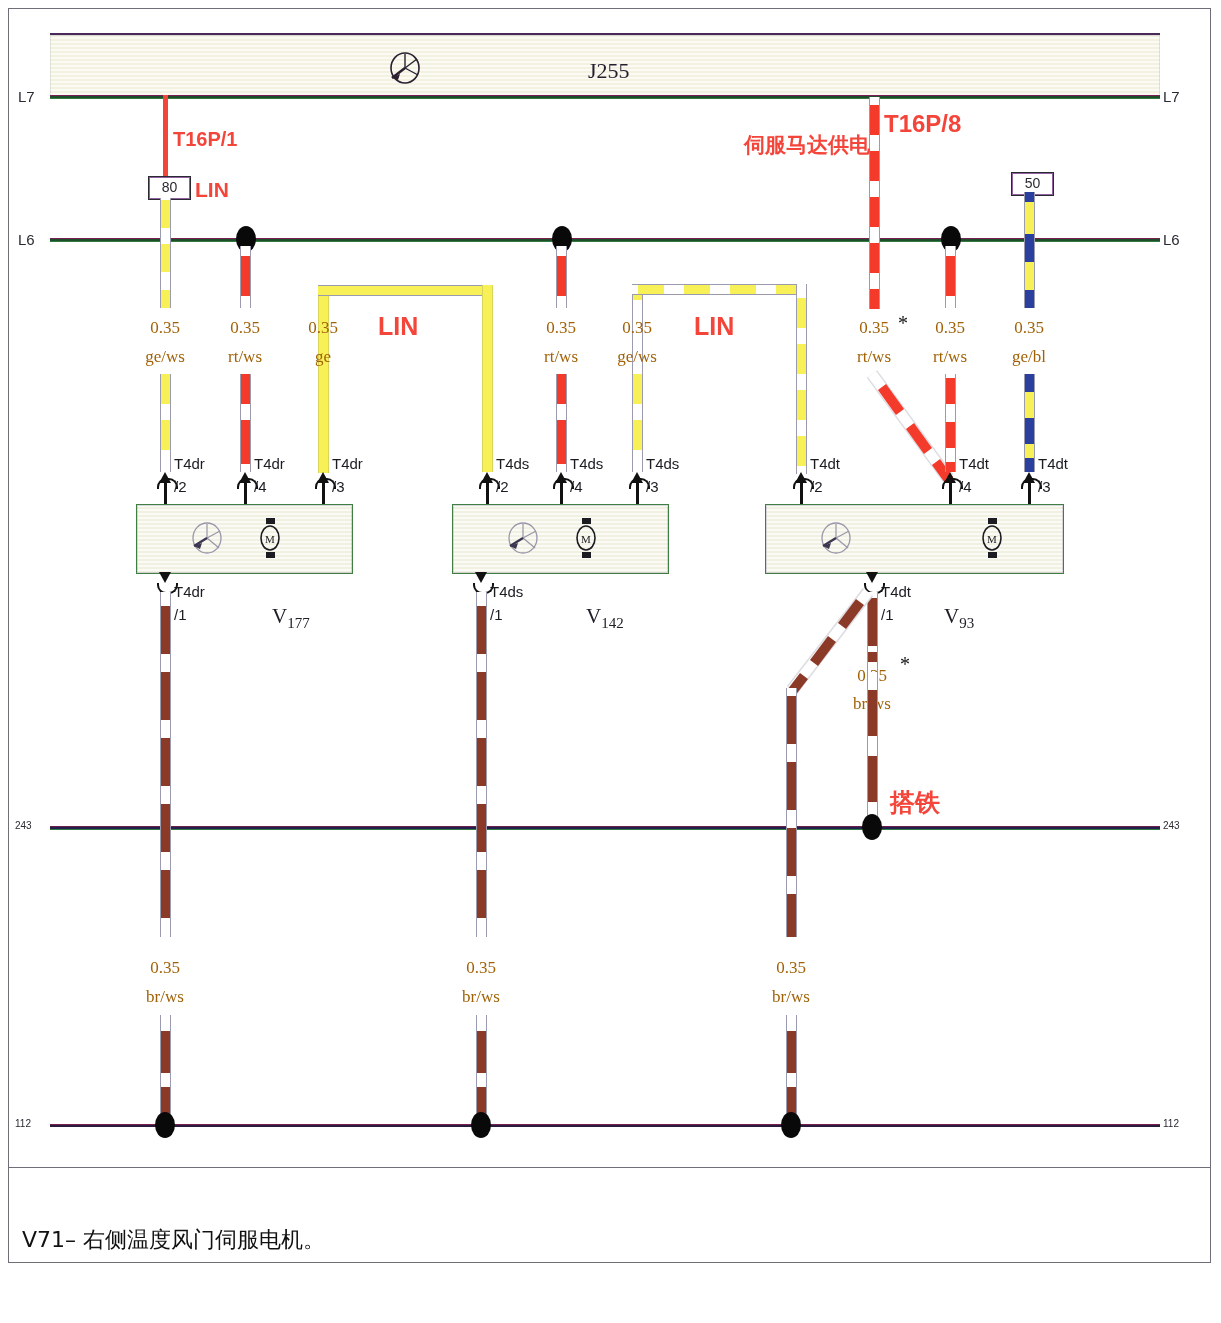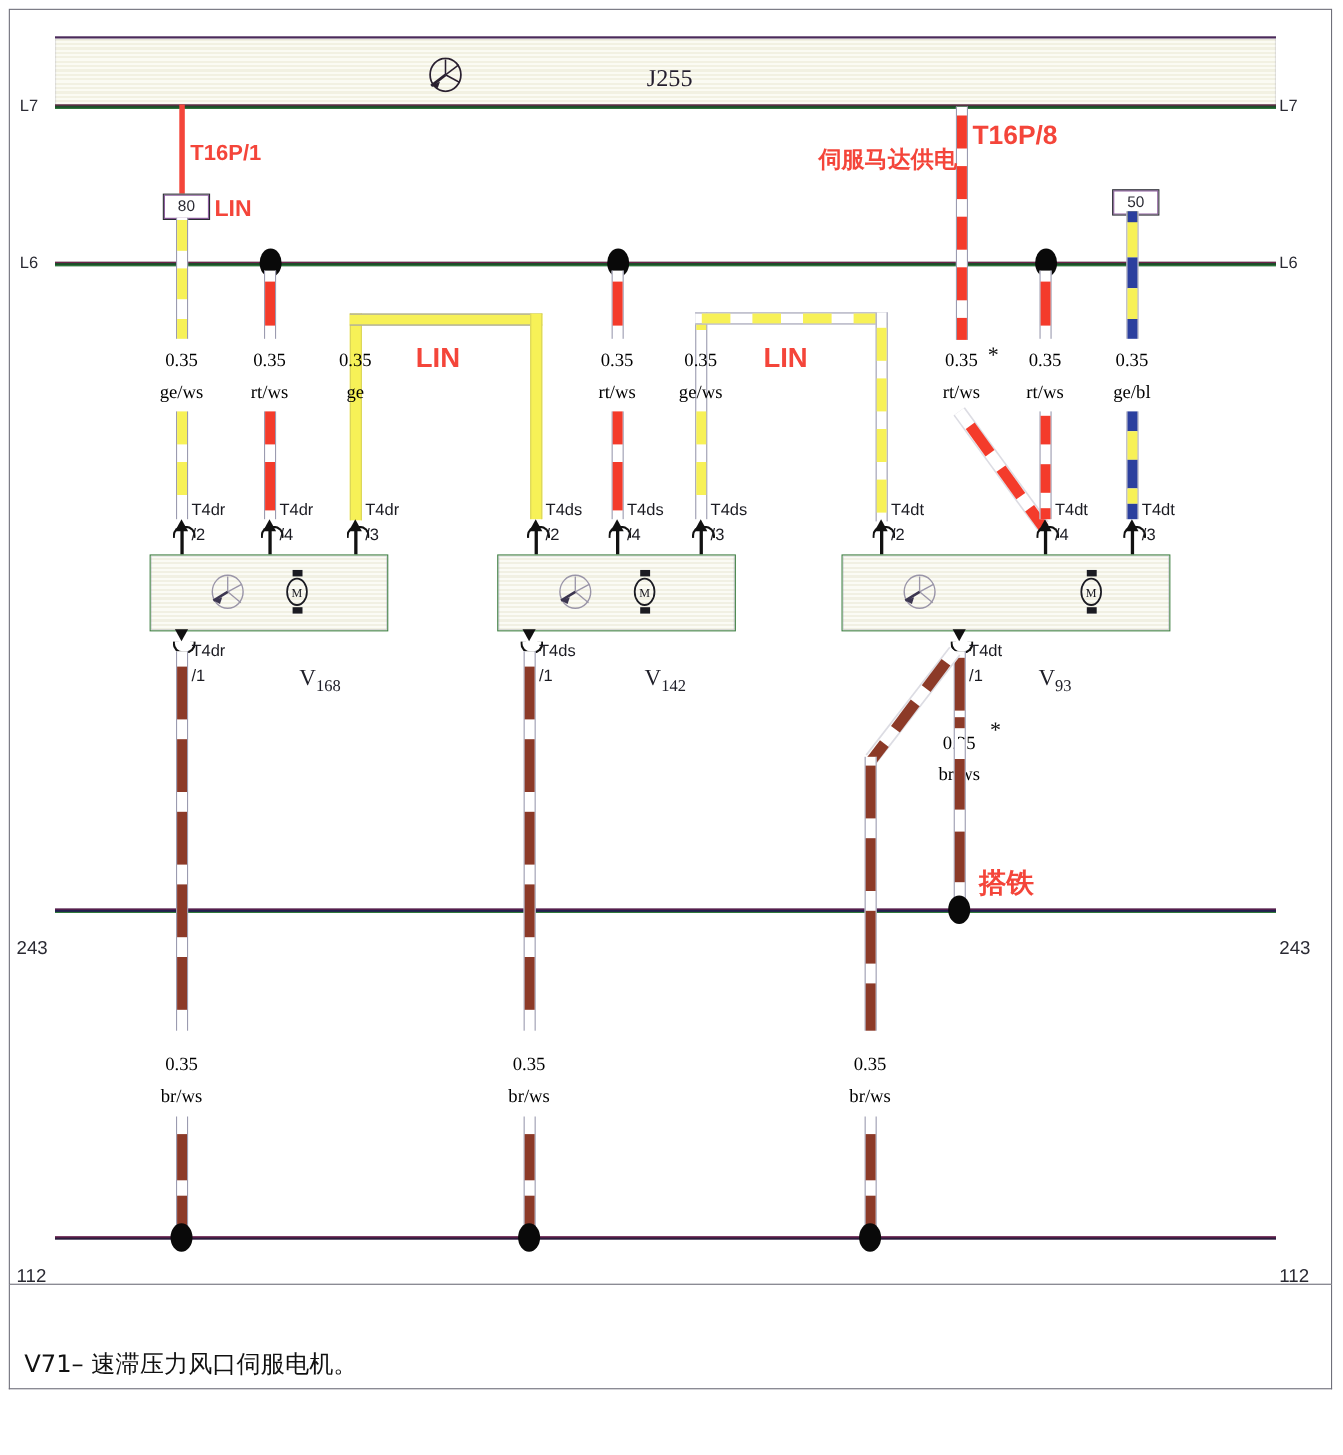--- a/index.html
+++ b/index.html
@@ -13,21 +13,21 @@
 
   
   .rail{position:absolute;height:4px;background:#1d4d2a;
         border-top:1.5px solid #7a2050;border-bottom:1px solid #2f7a3c;box-sizing:border-box;}
   .rail-dark{position:absolute;height:4px;background:#231f4e;
         border-top:1.5px solid #6d1f4c;border-bottom:1px solid #2f7a3c;box-sizing:border-box;}
   .rail-plain{position:absolute;height:3px;background:#2b1c3d;
         border-top:1px solid #7a2050;box-sizing:border-box;}
 
   .raillabel{position:absolute;font-family:"Liberation Sans",sans-serif;font-size:15px;color:#2a2a33;}
-  .raillabel.small{font-size:17px;margin-top:32px;}
+  .raillabel.small{font-size:10px;}
 
   
   .j255bar{position:absolute;background:
       repeating-linear-gradient(0deg,#f2f1e2 0px,#f2f1e2 2px,#fbfbf3 2px,#fbfbf3 4px);
       border-top:2px solid #4a2a5a;border-bottom:2px solid #2f7a3c;
       box-shadow:inset 0 0 0 1px rgba(150,150,170,.25);}
   .j255label{position:absolute;font-family:"Liberation Serif",serif;font-size:22px;color:#231d2e;}
 
   
   .compbox{position:absolute;background:
@@ -50,21 +50,21 @@
   .pinhook{position:absolute;width:17px;height:9px;border:2.2px solid #111;
            border-bottom:none;border-radius:9px 9px 0 0;}
   .pindown{position:absolute;width:0;height:0;border-left:6px solid transparent;
          border-right:6px solid transparent;border-top:11px solid #111;}
   .pinhookdn{position:absolute;width:17px;height:9px;border:2.2px solid #111;
            border-top:none;border-radius:0 0 9px 9px;}
 
   .pinlabel{position:absolute;font-family:"Liberation Sans",sans-serif;font-size:15px;color:#1b1b22;}
 
   
-  .speclabel{position:absolute;font-family:"Liberation Serif",serif;font-size:17px;color:#000000;text-align:center;}
+  .speclabel{position:absolute;font-family:"Liberation Serif",serif;font-size:17px;color:#a16207;text-align:center;}
 
   
   .redtxt{position:absolute;color:#f4453a;font-family:"Liberation Sans",sans-serif;font-weight:bold;white-space:nowrap;}
   .cn{font-family:"DejaVu Sans",sans-serif;}
 
   
   .splice{position:absolute;border:1.6px solid #2a2a33;background:#ffffff;
           font-family:"Liberation Sans",sans-serif;font-size:14px;color:#2a2a33;
           text-align:center;line-height:20px;box-shadow:inset 0 0 0 1px #8f5fa0;}
 
@@ -291,21 +291,21 @@
     <line x1="17" y1="17" x2="29" y2="27" stroke="#9a95a8" stroke-width="1.2"></line>
     <line x1="17" y1="17" x2="4" y2="25" stroke="#3c3650" stroke-width="2.4"></line>
     <polygon points="4,25 12,22 10,28" fill="#3c3650"></polygon>
   </svg>
   <svg class="abs" style="left:258px;top:518px;width:24px;height:40px;">
     <rect x="8" y="0" width="9" height="6" fill="#1b1b22"></rect>
     <rect x="8" y="34" width="9" height="6" fill="#1b1b22"></rect>
     <ellipse cx="12" cy="20" rx="9" ry="12" fill="none" stroke="#1b1b22" stroke-width="1.6"></ellipse>
     <text x="12" y="25" font-size="11" font-family="Liberation Serif, serif" fill="#1b1b22" text-anchor="middle">M</text>
   </svg>
-  <div class="complabel" style="left:272px;top:604px;"><span>V</span><sub>168</sub></div>
+  <div class="complabel" style="left:272px;top:604px;"><span>V</span><sub>177</sub></div>
 
   <div class="compbox" style="left:452px;top:504px;width:215px;height:68px;"></div>
   <svg class="abs" style="left:506px;top:521px;width:34px;height:34px;">
     <ellipse cx="17" cy="17" rx="14" ry="15" fill="none" stroke="#9a95a8" stroke-width="1.3"></ellipse>
     <line x1="17" y1="17" x2="17" y2="3" stroke="#9a95a8" stroke-width="1.2"></line>
     <line x1="17" y1="17" x2="30" y2="10" stroke="#9a95a8" stroke-width="1.2"></line>
     <line x1="17" y1="17" x2="29" y2="27" stroke="#9a95a8" stroke-width="1.2"></line>
     <line x1="17" y1="17" x2="4" y2="25" stroke="#3c3650" stroke-width="2.4"></line>
     <polygon points="4,25 12,22 10,28" fill="#3c3650"></polygon>
   </svg>
@@ -409,15 +409,15 @@
 
   <div class="wire" style="left:867px;top:672px;height:160px;">
     <div class="abs" style="left:0;top:18px;width:9px;height:46px;background:#8c3a28;"></div>
     <div class="abs" style="left:0;top:84px;width:9px;height:46px;background:#8c3a28;"></div>
     <div class="abs" style="left:0;top:146px;width:9px;height:14px;background:#8c3a28;"></div>
   </div>
   <div class="dot" style="left:862px;top:814px;width:20px;height:26px;"></div>
   <div class="redtxt cn" style="left:890px;top:786px;font-size:25px;">搭铁</div>
 
   <div class="capbox"></div>
-  <div class="captext" style="left:22px;top:1225px;">V71– 速滞压力风口伺服电机。</div>
+  <div class="captext" style="left:22px;top:1225px;">V71– 右侧温度风门伺服电机。</div>
 
 </div>
 
 </body></html>

